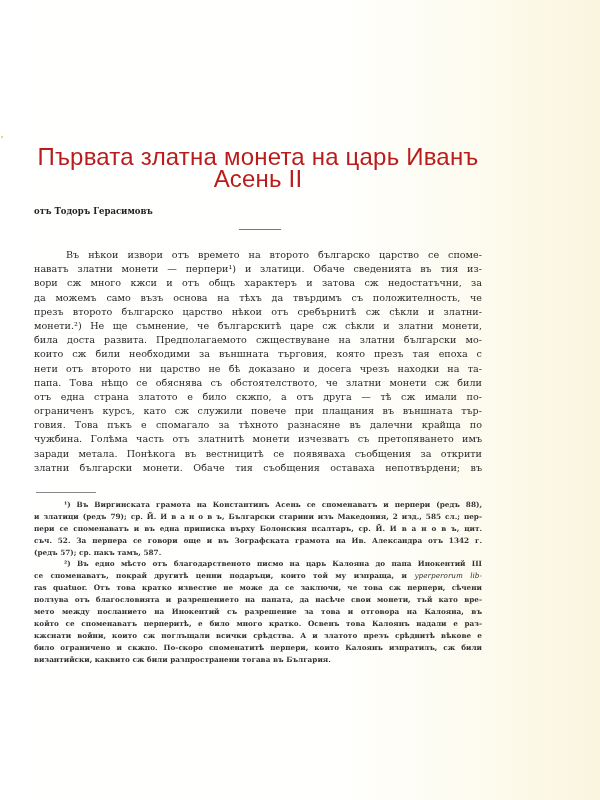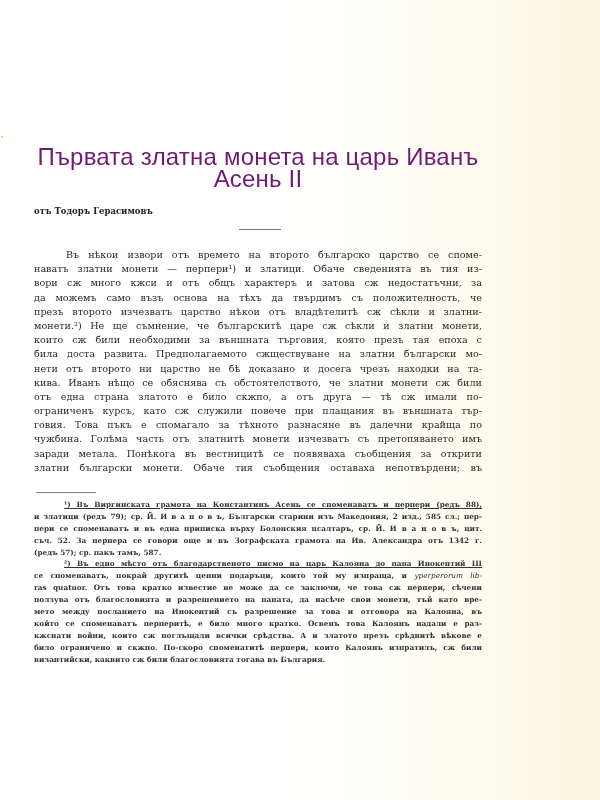--- a/index.html
+++ b/index.html
@@ -6,40 +6,40 @@
   body {
     width: 600px; height: 800px; overflow: hidden; position: relative;
     background: linear-gradient(90deg, #ffffff 0%, #fffffe 55%, #fdfbef 80%, #faf5de 100%);
     font-family: "DejaVu Serif", serif; color: #1e1e1e;
   }
   .speck { position: absolute; left: 1px; top: 136px; width: 2px; height: 2px; background: #e2c46a; border-radius: 1px; }
   .page { position: absolute; left: 34px; top: 0; width: 448px; }
   .title {
     position: absolute; left: -14px; width: 476px; top: 146px;
     text-align: center; font-family: "Liberation Sans", sans-serif;
-    font-size: 24px; line-height: 22px; color: #701a75; letter-spacing: 0.2px;
+    font-size: 24px; line-height: 22px; color: #b91c1c; letter-spacing: 0.2px;
   }
   .author {
     position: absolute; left: 0; width: 448px; top: 206px; text-align: left;
     font-family: "DejaVu Serif", serif; font-weight: bold; font-size: 8.5px; color: #222;
   }
   .title-rule { position: absolute; left: 205px; top: 229px; width: 42px; height: 0; border-top: 1px solid #777; }
   .body-text {
     position: absolute; top: 248px; left: 0; width: 448px;
     font-family: "DejaVu Serif", serif; font-weight: normal; font-size: 9.6px; line-height: 14.2px; color: #2a2a2a;
   }
   .line { display: block; white-space: nowrap; text-align: justify; text-align-last: justify; height: 14.2px; overflow: hidden; }
   .line.indent { padding-left: 32px; }
   .fn-rule { position: absolute; left: 2px; top: 492px; width: 60px; height: 0; border-top: 1px solid #888; }
   .footnotes {
     position: absolute; top: 499px; left: 0; width: 448px;
     font-family: "DejaVu Serif", serif; font-size: 7.3px; line-height: 11.9px; color: #333; font-weight: bold;
   }
   .fline { display: block; white-space: nowrap; text-align: justify; text-align-last: justify; height: 11.9px; overflow: hidden; }
-  .fline.indent { padding-left: 30px; text-decoration: underline; }
+  .fline.indent { padding-left: 30px; }
   .fline.short { text-align-last: left; }
   i { font-style: italic; font-weight: normal; }
 </style>
 </head>
 <body>
 
 <div class="speck"></div>
 
 <div class="page">
 
@@ -49,26 +49,26 @@
   </div>
 
   <div class="author">отъ Тодоръ Герасимовъ</div>
   <div class="title-rule"></div>
 
   <div class="body-text">
     <span class="line indent">Въ нѣкои извори отъ времето на второто българско царство се споме-</span>
     <span class="line">наватъ златни монети — перпери¹) и златици.  Обаче сведенията въ тия из-</span>
     <span class="line">вори сж много кжси и отъ общъ характеръ и затова  сж  недостатъчни,  за</span>
     <span class="line">да можемъ само възъ основа на тѣхъ да  твърдимъ съ положителность,  че</span>
-    <span class="line">презъ второто изчезватъ царство нѣкои отъ владѣтелитѣ сж сѣкли и златни-</span>
+    <span class="line">презъ второто българско царство нѣкои отъ сребърнитѣ сж сѣкли и златни-</span>
     <span class="line">монети.²) Не ще съмнение, че българскитѣ царе сж сѣкли и златни  монети,</span>
+    <span class="line">била доста развита. Предполагаемото сжществуване на златни български мо-</span>
     <span class="line">които сж били необходими за външната търговия, която презъ тая  епоха с</span>
-    <span class="line">била доста развита. Предполагаемото сжществуване на златни български мо-</span>
     <span class="line">нети отъ второто ни царство не бѣ доказано и досега чрезъ находки на та-</span>
-    <span class="line">кива. Иванъ нѣщо се обяснява съ обстоятелството, че златни монети сж били</span>
+    <span class="line">папа. Това нѣщо се обяснява съ обстоятелството, че златни монети сж били</span>
     <span class="line">отъ  една  страна  златото е било скжпо, а отъ друга — тѣ сж  имали  по-</span>
     <span class="line">ограниченъ курсъ, като сж служили повече при плащания въ външната тър-</span>
     <span class="line">говия. Това пъкъ е спомагало за тѣхното разнасяне въ далечни  крайща  по</span>
     <span class="line">чужбина. Голѣма часть отъ златнитѣ монети изчезватъ съ претопяването имъ</span>
     <span class="line">заради метала. Понѣкога въ вестницитѣ се появяваха съобщения за открити</span>
     <span class="line">златни български монети. Обаче тия съобщения оставаха  непотвърдени;  въ</span>
   </div>
 
   <div class="fn-rule"></div>
 
@@ -79,16 +79,16 @@
     <span class="fline">съч. 52.  За перпера се говори още и въ Зографската грамота на Ив. Александра отъ 1342 г.</span>
     <span class="fline short">(редъ 57); ср. пакъ тамъ, 587.</span>
     <span class="fline indent">²) Въ едно мѣсто отъ благодарственото писмо на царь Калояна до папа Инокентий III</span>
     <span class="fline"><span>се споменаватъ, покрай другитѣ ценни подаръци, които той му изпраща, и </span><i>yperperorum lib-</i></span>
     <span class="fline">ras quatuor. Отъ това кратко известие не може да се заключи, че това сж перпери,  сѣчени</span>
     <span class="fline">ползува отъ благословията и разрешението на папата, да насѣче свои монети, тъй като вре-</span>
     <span class="fline">мето между посланието на Инокентий съ разрешение за това и отговора на Калояна, въ</span>
     <span class="fline">който се споменаватъ перперитѣ, е било много кратко. Освенъ това Калоянъ надали е раз-</span>
     <span class="fline">кжснати войни, които сж поглъщали всички срѣдства. А и златото презъ срѣднитѣ вѣкове е</span>
     <span class="fline">било ограничено и скжпо. По-скоро споменатитѣ перпери, които Калоянъ изпратилъ, сж били</span>
-    <span class="fline short">византийски, каквито сж били благословията тогава въ България.</span>
+    <span class="fline short">византийски, каквито сж били разпространени тогава въ България.</span>
   </div>
 
 </div>
 
 </body></html>

